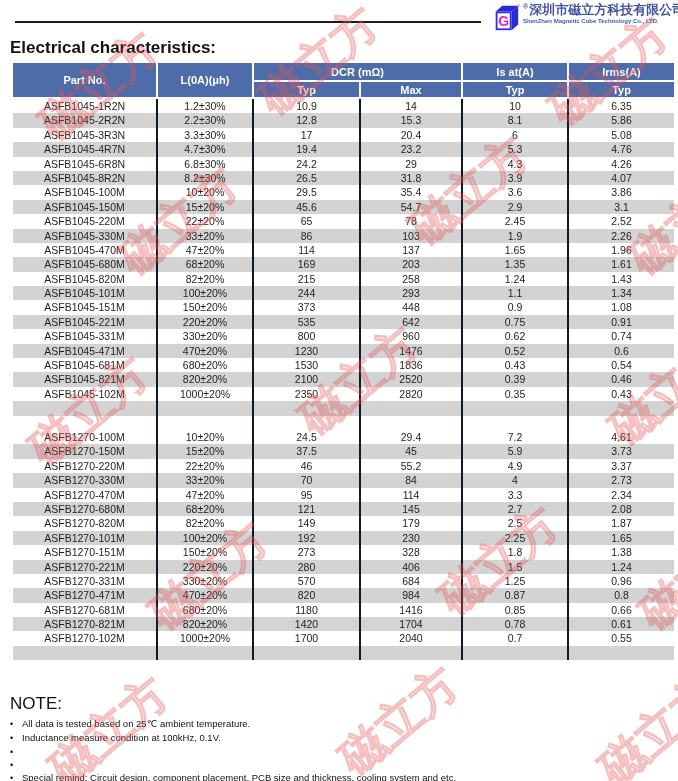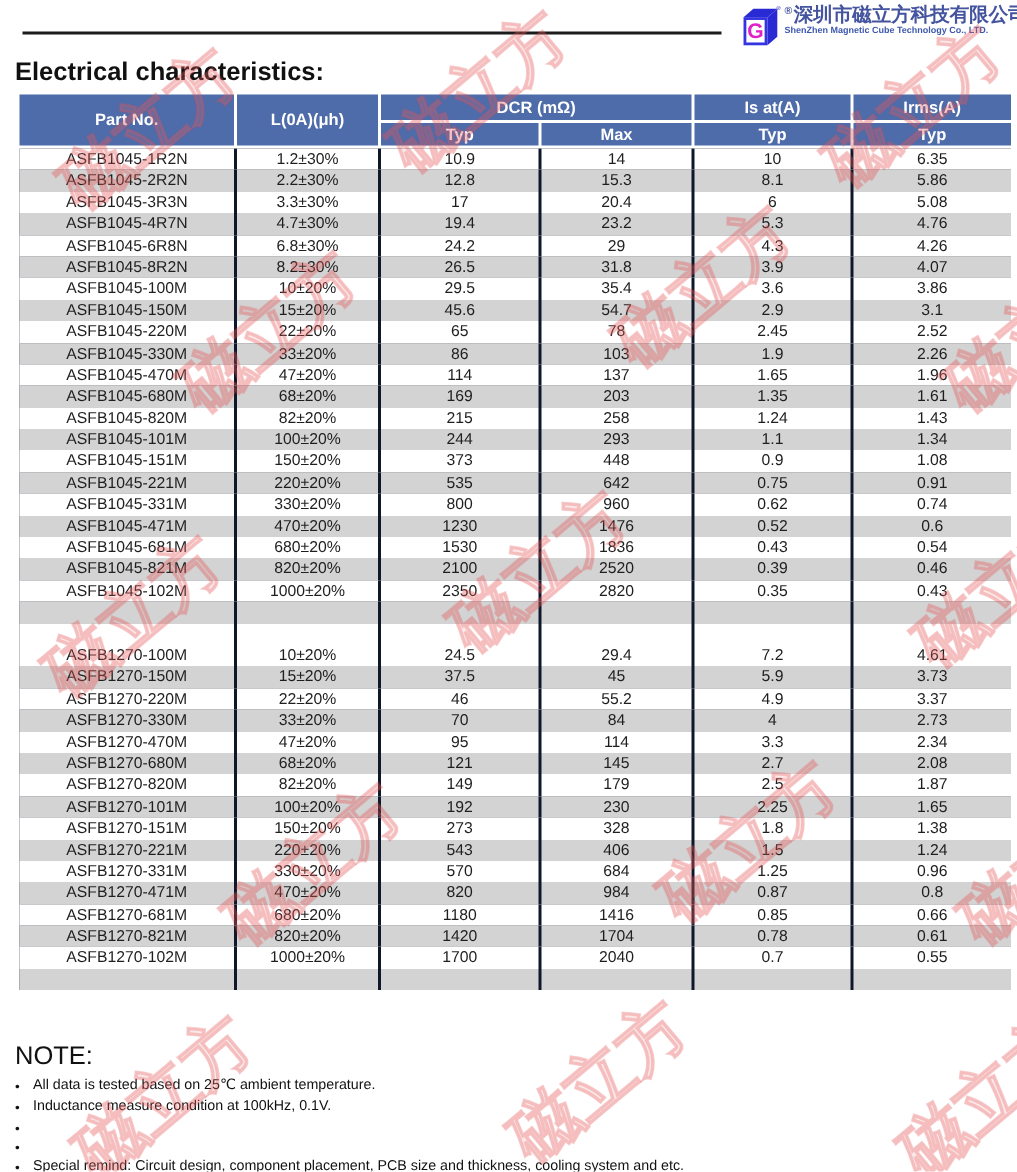--- a/index.html
+++ b/index.html
@@ -370,21 +370,21 @@
         <div class="td white">ASFB1270-151M</div>
         <div class="td white">150±20%</div>
         <div class="td white">273</div>
         <div class="td white">328</div>
         <div class="td white">1.8</div>
         <div class="td white">1.38</div>
       </div>
       <div class="tr">
         <div class="td gray">ASFB1270-221M</div>
         <div class="td gray">220±20%</div>
-        <div class="td gray">543</div>
+        <div class="td gray">280</div>
         <div class="td gray">406</div>
         <div class="td gray">1.5</div>
         <div class="td gray">1.24</div>
       </div>
       <div class="tr">
         <div class="td white">ASFB1270-331M</div>
         <div class="td white">330±20%</div>
         <div class="td white">570</div>
         <div class="td white">684</div>
         <div class="td white">1.25</div>

